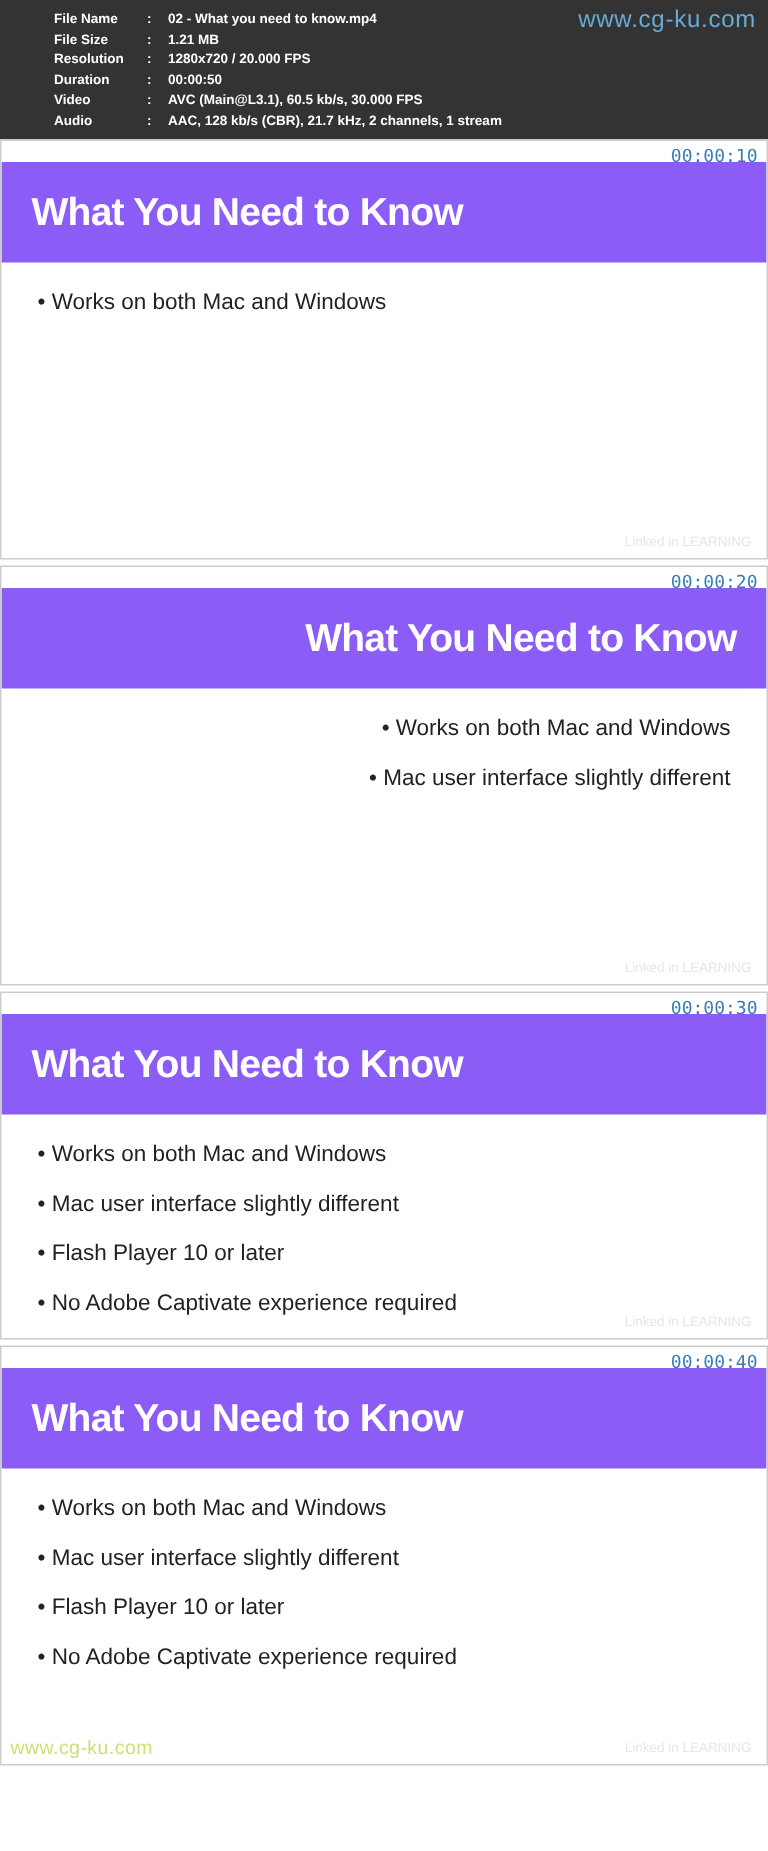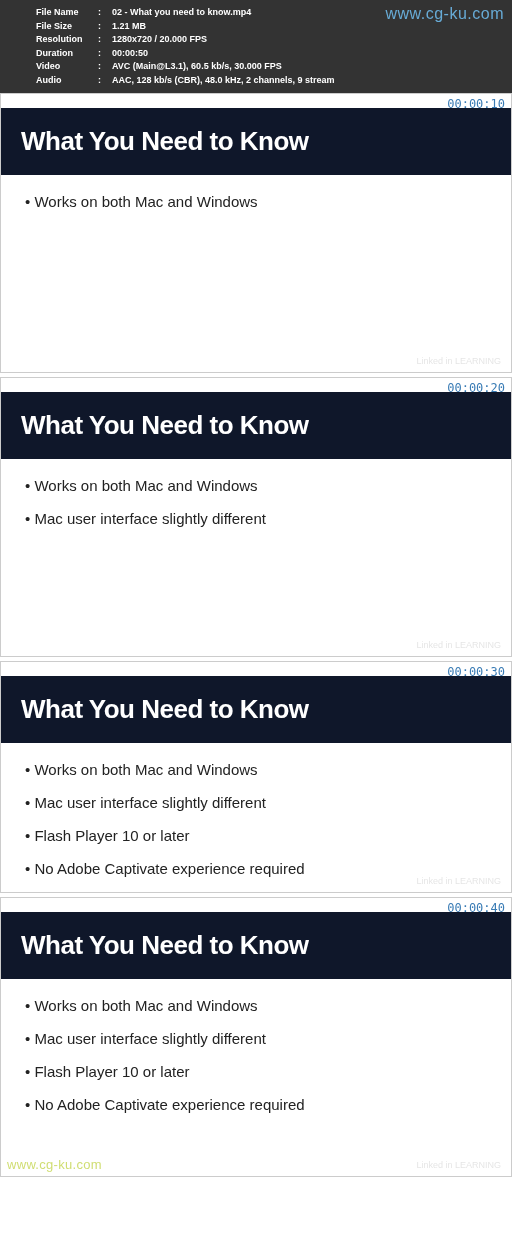--- a/index.html
+++ b/index.html
@@ -43,34 +43,34 @@
       letter-spacing: 0.5px;
     }
     .slide {
       background: #fff;
       border: 1px solid #ccc;
       margin-bottom: 4px;
       position: relative;
       overflow: hidden;
     }
     .slide-1 { height: 280px; }
-    .slide-2 { height: 280px; }
+    .slide-2 { height: 280px; text-align: right; }
     .slide-3 { height: 232px; }
     .slide-4 { height: 280px; }
     .timestamp {
       position: absolute;
       top: 3px;
       right: 6px;
       color: #3a7cb5;
       font-size: 12px;
       font-family: monospace;
       z-index: 2;
     }
     .slide-header {
-      background: #0f172a;
+      background: #8b5cf6;
       color: #fff;
       padding: 18px 20px;
       margin-top: 14px;
     }
     .slide-title {
       font-size: 26px;
       font-weight: bold;
       letter-spacing: -0.5px;
     }
     .slide-body {
@@ -129,21 +129,21 @@
     <span class="info-value">00:00:50</span>
   </div>
   <div class="info-row">
     <span class="info-label">Video</span>
     <span class="info-sep">:</span>
     <span class="info-value">AVC (Main@L3.1), 60.5 kb/s, 30.000 FPS</span>
   </div>
   <div class="info-row">
     <span class="info-label">Audio</span>
     <span class="info-sep">:</span>
-    <span class="info-value">AAC, 128 kb/s (CBR), 48.0 kHz, 2 channels, 9 stream</span>
+    <span class="info-value">AAC, 128 kb/s (CBR), 21.7 kHz, 2 channels, 1 stream</span>
   </div>
 </div>
 
 <div class="slide slide-1">
   <div class="timestamp">00:00:10</div>
   <div class="slide-header">
     <div class="slide-title">What You Need to Know</div>
   </div>
   <div class="slide-body">
     <div class="bullet">Works on both Mac and Windows</div>

